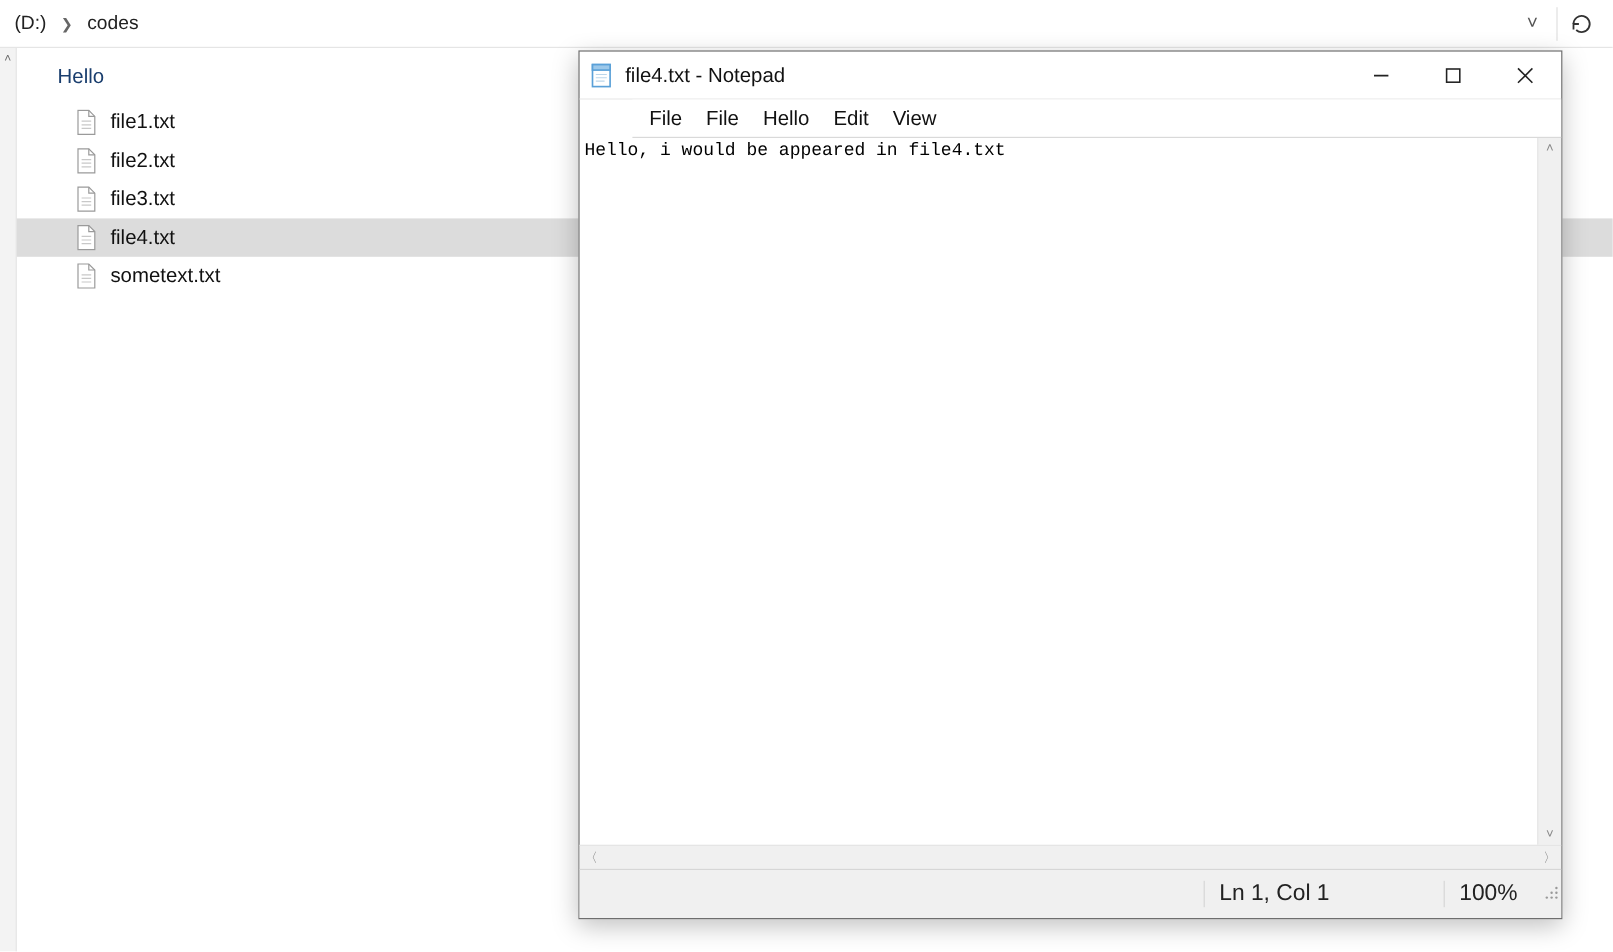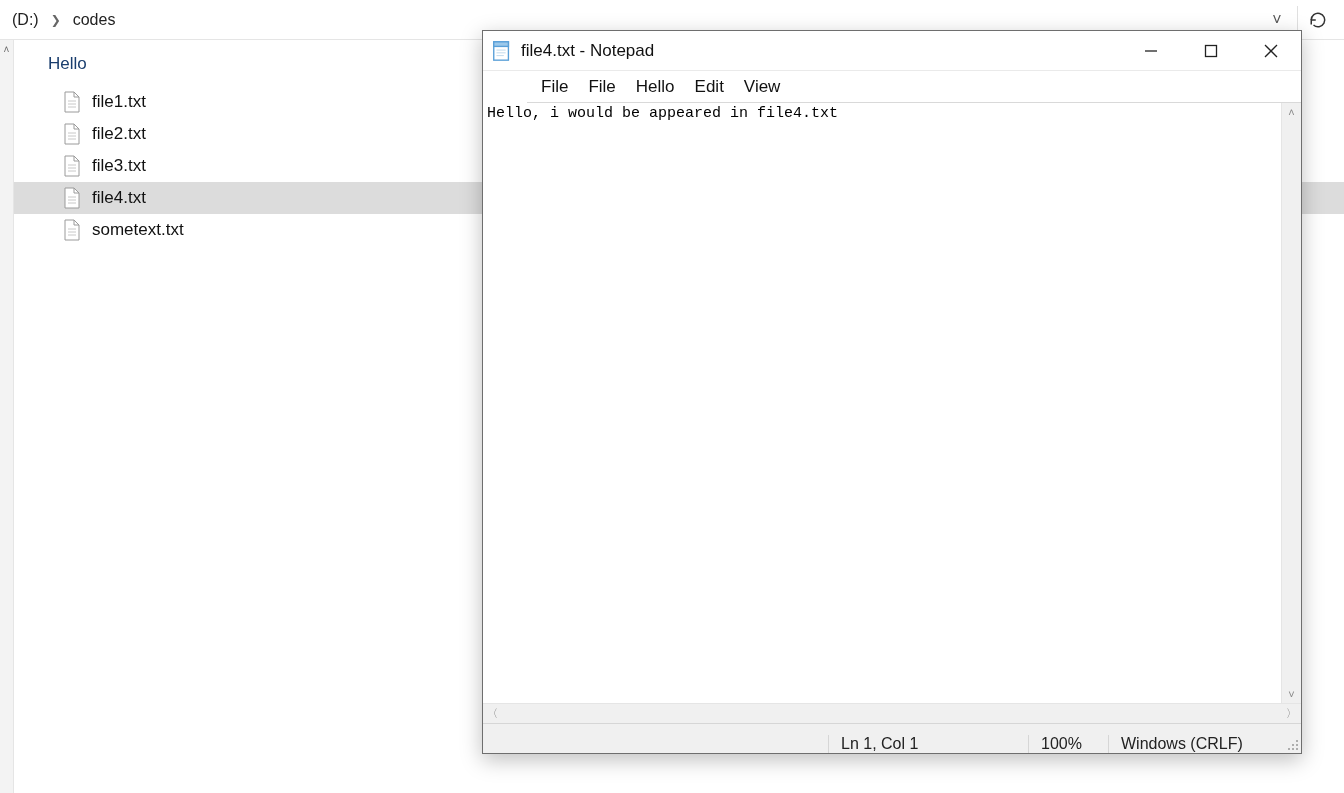--- a/index.html
+++ b/index.html
@@ -69,21 +69,21 @@
   .file-row.selected { background: #dcdcdc; }
   .file-icon {
     width: 20px; height: 24px; margin-right: 10px;
     display: inline-flex; align-items: center; justify-content: center;
   }
   .file-icon svg { width: 18px; height: 22px; }
 
   
   .notepad {
     position: absolute;
-    left: 482px; top: 30px;
+    left: 482px; top: 42px;
     width: 820px; height: 724px;
     background: #fff;
     border: 1px solid #6e6e6e;
     box-shadow: 0 6px 20px rgba(0,0,0,.25);
     display: flex; flex-direction: column;
   }
   .np-titlebar {
     height: 40px;
     display: flex; align-items: center;
     padding-left: 8px;
@@ -134,25 +134,25 @@
     border-left: 1px solid #e5e5e5;
   }
   .np-hscroll {
     height: 20px; background: #f0f0f0;
     display: flex; align-items: center; justify-content: space-between;
     color: #888; font-size: 11px; padding: 0 4px;
     border-top: 1px solid #e5e5e5;
   }
 
   .np-statusbar {
-    height: 30px;
+    height: 41px;
     background: #f0f0f0;
     border-top: 1px solid #d6d6d6;
-    display: flex; align-items: flex-end;
-    font-size: 16px;
+    display: flex; align-items: center;
+    font-size: 19px;
     color: #222;
   }
   .np-status-cell {
     display: flex; align-items: center;
     padding: 0 12px;
     border-left: 1px solid #d6d6d6;
   }
   .np-status-spacer { flex: 1; }
   .np-status-cell.first { border-left: none; }
   .np-resize {
@@ -301,21 +301,20 @@
   </div>
   <div class="np-hscroll">
     <span>〈</span>
     <span>〉</span>
   </div>
 
   <div class="np-statusbar">
     <div class="np-status-cell first np-status-spacer"></div>
     <div class="np-status-cell" style="width:200px">Ln 1, Col 1</div>
     <div class="np-status-cell" style="width:80px">100%</div>
-    <div class="np-status-cell" style="width:175px">Windows (CRLF)</div>
     <div class="np-resize">
       <svg viewBox="0 0 12 12">
         <circle cx="10" cy="2" r="1" fill="#999"></circle>
         <circle cx="10" cy="6" r="1" fill="#999"></circle>
           <circle cx="6" cy="6" r="1" fill="#999"></circle>
         <circle cx="10" cy="10" r="1" fill="#999"></circle>
           <circle cx="6" cy="10" r="1" fill="#999"></circle>
           <circle cx="2" cy="10" r="1" fill="#999"></circle>
       </svg>
     </div>

